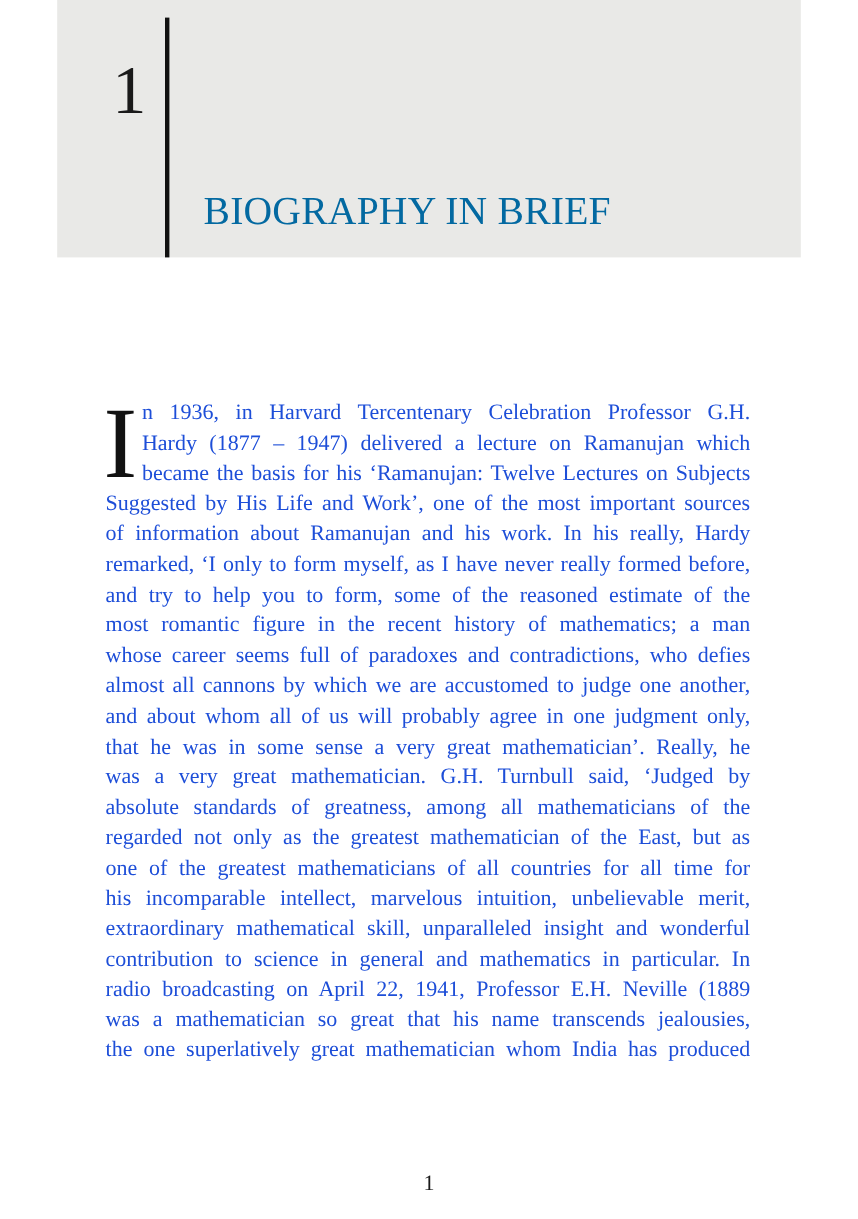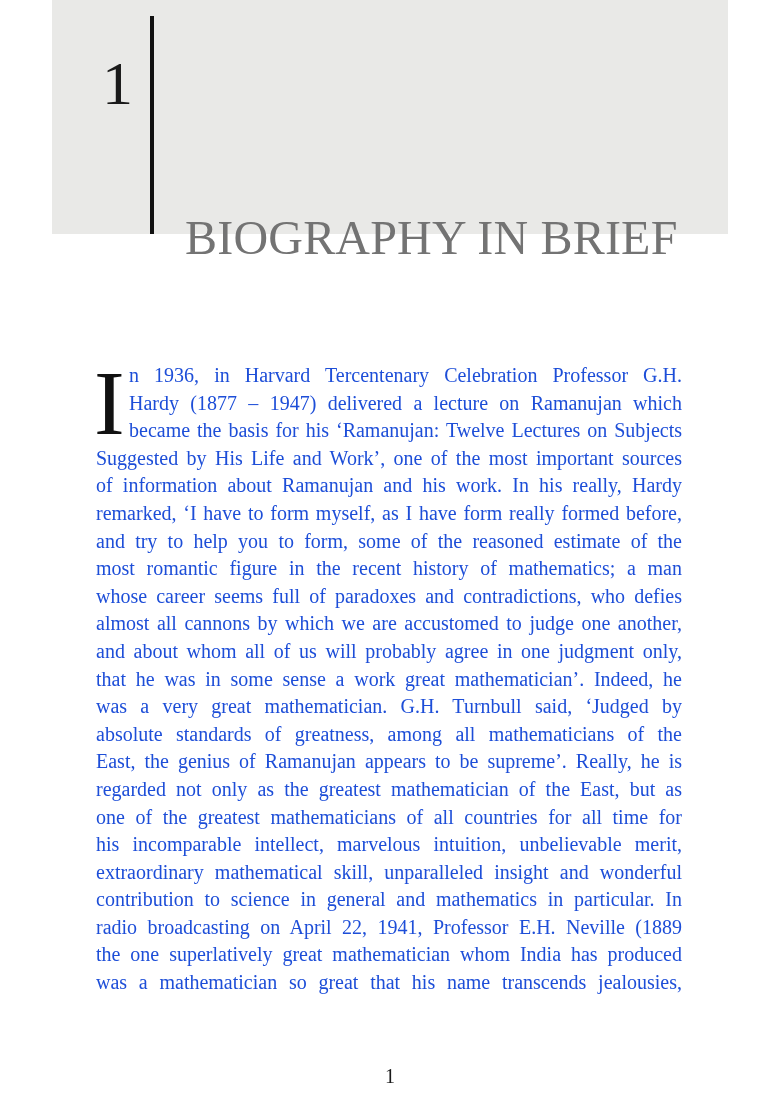--- a/index.html
+++ b/index.html
@@ -37,27 +37,26 @@
       left: 150px;
       top: 16px;
       width: 4px;
       height: 218px;
       background: #111111;
     }
     .chapter-title {
       position: absolute;
       left: 185px;
       top: 174px;
-      font-size: 48px;
+      font-size: 36px;
       line-height: 1;
       letter-spacing: 0.2px;
-      color: #737373;
+      color: #0369a1;
       font-weight: normal;
       white-space: nowrap;
-      margin-top: 40px;
     }
     .body-text {
       position: absolute;
       left: 96px;
       top: 362px;
       width: 586px;
       font-size: 20px;
       line-height: 27.6px;
       text-align: justify;
       color: #1d4ed8;
@@ -102,33 +101,32 @@
 <div class="chapter-title">BIOGRAPHY IN BRIEF</div>
 
 <div class="drop-cap">I</div>
 
 <div class="body-text">
   <span class="line indent">n 1936, in Harvard Tercentenary Celebration Professor G.H.</span>
   <span class="line indent">Hardy (1877 – 1947) delivered a lecture on Ramanujan which</span>
   <span class="line indent">became the basis for his ‘Ramanujan: Twelve Lectures on Subjects</span>
   <span class="line">Suggested by His Life and Work’, one of the most important sources</span>
   <span class="line">of information about Ramanujan and his work. In his really, Hardy</span>
-  <span class="line">remarked, ‘I have to form myself, as I have form really formed before,</span>
+  <span class="line">remarked, ‘I only to form myself, as I have never really formed before,</span>
   <span class="line">and try to help you to form, some of the reasoned estimate of the</span>
   <span class="line">most romantic figure in the recent history of mathematics; a man</span>
   <span class="line">whose career seems full of paradoxes and contradictions, who defies</span>
   <span class="line">almost all cannons by which we are accustomed to judge one another,</span>
   <span class="line">and about whom all of us will probably agree in one judgment only,</span>
-  <span class="line">that he was in some sense a work great mathematician’. Indeed, he</span>
+  <span class="line">that he was in some sense a very great mathematician’. Really, he</span>
   <span class="line">was a very great mathematician. G.H. Turnbull said, ‘Judged by</span>
   <span class="line">absolute standards of greatness, among all mathematicians of the</span>
-  <span class="line">East, the genius of Ramanujan appears to be supreme’. Really, he is</span>
   <span class="line">regarded not only as the greatest mathematician of the East, but as</span>
   <span class="line">one of the greatest mathematicians of all countries for all time for</span>
   <span class="line">his incomparable intellect, marvelous intuition, unbelievable merit,</span>
   <span class="line">extraordinary mathematical skill, unparalleled insight and wonderful</span>
   <span class="line">contribution to science in general and mathematics in particular. In</span>
   <span class="line">radio broadcasting on April 22, 1941, Professor E.H. Neville (1889</span>
+  <span class="line">was a mathematician so great that his name transcends jealousies,</span>
   <span class="line">the one superlatively great mathematician whom India has produced</span>
-  <span class="line">was a mathematician so great that his name transcends jealousies,</span>
 </div>
 
 <div class="page-number">1</div>
 
 </body></html>

